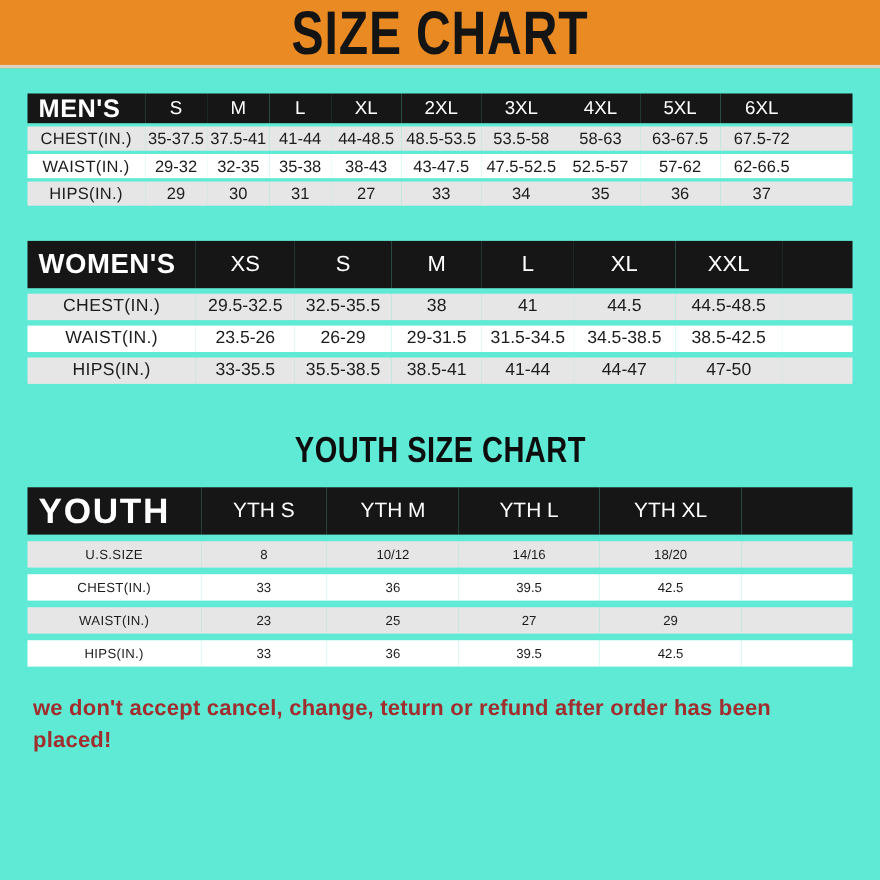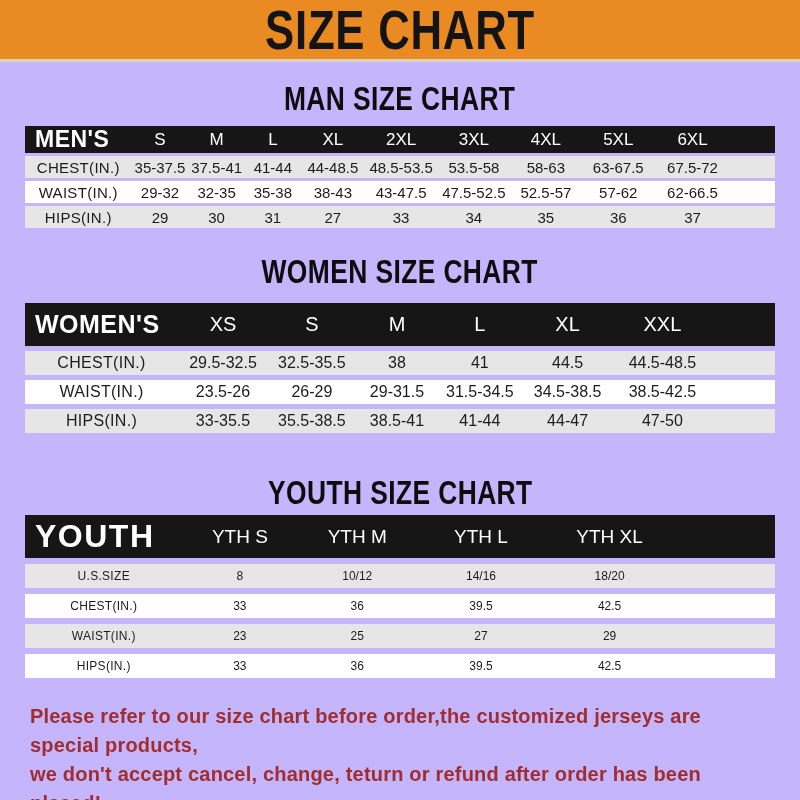--- a/index.html
+++ b/index.html
@@ -9,21 +9,21 @@
     --banner:#EA8A22;
     --disc:#A02E2E;
   }
   *{box-sizing:border-box;}
   html,body{margin:0;padding:0;}
   body{
     width:800px;height:800px;background:#fff;
     font-family:"Liberation Sans", sans-serif;
     overflow:hidden;
   }
-  .page{width:800px;height:800px;background:#c4b5fd;}
+  .page{width:800px;height:800px;background:#5eead4;}
   .banner{
     height:62px;background:var(--banner);
     border-bottom:3px solid #ddd2c0;
     display:flex;align-items:center;justify-content:center;
   }
   .banner-title{
     display:inline-block;white-space:nowrap;
     font-size:56px;font-weight:bold;color:#141414;
     transform:scaleX(0.78);letter-spacing:1px;line-height:1;
   }
@@ -32,21 +32,21 @@
   .heading-text{
     display:inline-block;white-space:nowrap;
     font-size:33px;font-weight:bold;color:#0d0d0d;
     transform:scaleX(0.8);letter-spacing:0.5px;
   }
   .section-men{margin-top:20px;}
   .section-men .section-heading{margin-bottom:8px;}
   .section-women{margin-top:24px;}
   .section-women .section-heading{margin-bottom:10px;}
   .section-youth{margin-top:38px;}
-  .section-youth .section-heading{}
+  .section-youth .section-heading{margin-bottom:12px;}
 
   table.size-table{
     width:100%;border-collapse:separate;table-layout:fixed;
   }
   .table-men{border-spacing:0 3px;}
   .table-women{border-spacing:0 5px;}
   .table-youth{border-spacing:0 6px;}
 
   th{
     background:var(--bar);color:#fff;font-weight:normal;
@@ -81,23 +81,20 @@
 </head>
 <body>
 
 <div class="page">
 
   <header class="banner">
     <span class="banner-title">SIZE CHART</span>
   </header>
 
   <section class="section section-men">
-    <div class="section-heading">
-      <span class="heading-text">MAN SIZE CHART</span>
-    </div>
     <table class="size-table table-men">
         <colgroup>
           <col style="width: 14.2%;">
           <col style="width: 7.6%;">
           <col style="width: 7.5%;">
           <col style="width: 7.5%;">
           <col style="width: 8.5%;">
           <col style="width: 9.7%;">
           <col style="width: 9.7%;">
           <col style="width: 9.5%;">
@@ -158,23 +155,20 @@
             <td>35</td>
             <td>36</td>
             <td>37</td>
             <td></td>
           </tr>
         </tbody>
       </table>
   </section>
 
   <section class="section section-women">
-    <div class="section-heading">
-      <span class="heading-text">WOMEN SIZE CHART</span>
-    </div>
     <table class="size-table table-women">
         <colgroup>
           <col style="width: 20.4%;">
           <col style="width: 12%;">
           <col style="width: 11.7%;">
           <col style="width: 11%;">
           <col style="width: 11.1%;">
           <col style="width: 12.3%;">
           <col style="width: 13%;">
           <col style="width: 8.5%;">
@@ -280,17 +274,16 @@
             <td>36</td>
             <td>39.5</td>
             <td>42.5</td>
             <td></td>
           </tr>
         </tbody>
       </table>
   </section>
 
   <footer class="disclaimer">
-    <div>Please refer to our size chart before order,the customized jerseys are special products,</div>
     <div>we don't accept cancel, change, teturn or refund after order has been placed!</div>
   </footer>
 
 </div>
 
 </body></html>

